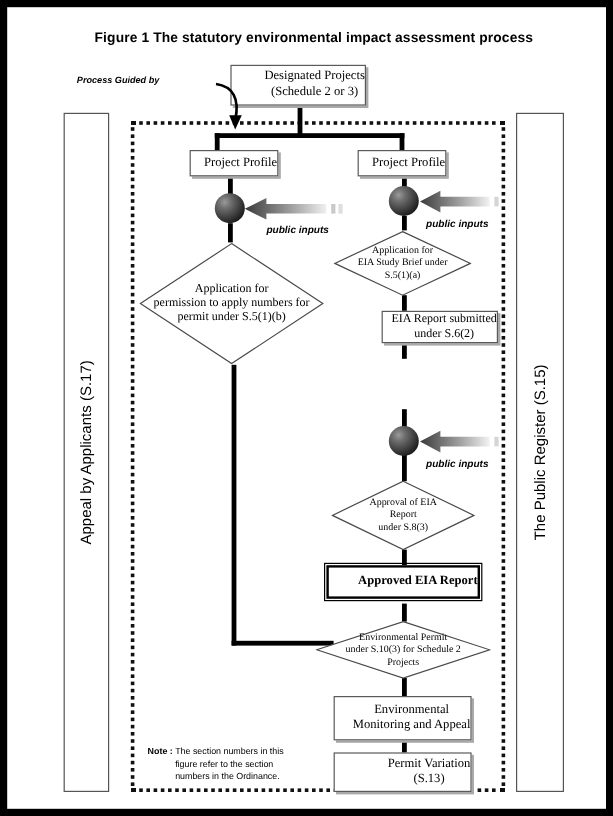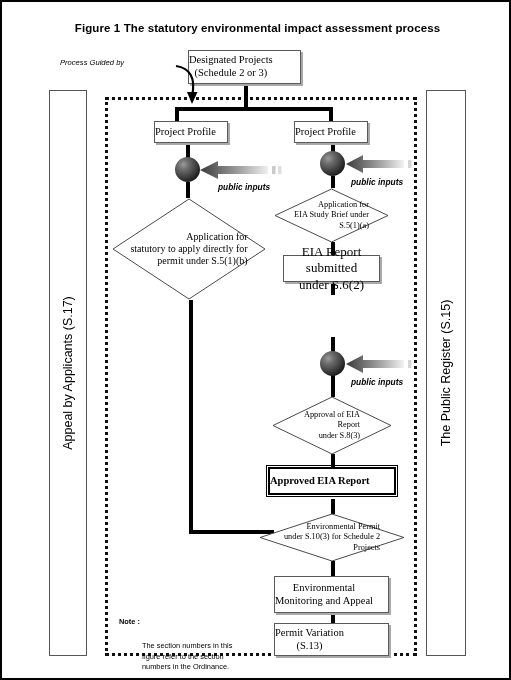--- a/index.html
+++ b/index.html
@@ -10,21 +10,21 @@
   body {
     font-family: "Liberation Serif", serif;
   }
   #page {
     position: relative;
     width: 511px;
     height: 680px;
     background: #ffffff;
     overflow: hidden;
     box-sizing: border-box;
-    border: 2px solid #000000;
+    border: 6px solid #000000;
   }
 
   
   .fig-title {
     position: absolute;
     left: 0;
     top: 20px;
     width: 511px;
     text-align: center;
     font-family: "Liberation Sans", sans-serif;
@@ -67,45 +67,45 @@
   }
 
   
   #guided-note {
     position: absolute;
     left: 58px;
     top: 55px;
     width: 130px;
     font-family: "Liberation Sans", sans-serif;
     font-style: italic;
-    font-weight: normal;
+    font-weight: bold;
     font-size: 7.6px;
     line-height: 1.45;
     color: #000;
   }
 
   
   .node {
     position: absolute;
     box-sizing: border-box;
     background: #ffffff;
     display: flex;
     align-items: center;
-    justify-content: flex-start;
+    justify-content: flex-end;
     text-align: center;
     color: #000;
     z-index: 5;
   }
   .box {
     border: 1px solid #5a5a5a;
     box-shadow: 2px 2px 0 0 #a9a9a9;
     font-size: 10.5px;
     line-height: 1.22;
   }
-  .box.small { font-size: 13px; line-height: 1.25; }
+  .box.small { font-size: 10px; line-height: 1.25; margin-left: 31px; }
   .box.strong {
     border: 2px solid #000;
     outline: 1px solid #000;
     outline-offset: 1px;
     box-shadow: none;
     font-weight: bold;
     font-size: 10.5px;
   }
 
   
@@ -114,21 +114,21 @@
     z-index: 5;
   }
   .diamond svg { display: block; }
   .diamond .dlabel {
     position: absolute;
     left: 0; top: 0;
     width: 100%; height: 100%;
     display: flex;
     align-items: center;
     justify-content: center;
-    text-align: right;
+    text-align: center;
     font-size: 10px;
     line-height: 1.22;
     color: #000;
     pointer-events: none;
   }
   .diamond.small .dlabel { font-size: 8.3px; line-height: 1.25; }
 
   
   .vline {
     position: absolute;
@@ -182,21 +182,20 @@
     line-height: 1.45;
     color: #000;
     z-index: 7;
   }
   #note .note-label { font-weight: bold; }
   #note .note-body {
     display: inline-block;
     vertical-align: top;
     width: 108px;
     margin-left: 2px;
-    margin-top: 24px;
   }
 </style>
 </head>
 <body>
 
 <div id="page">
 
   <div class="fig-title">Figure 1   The statutory environmental impact assessment process</div>
 
   <div class="side-panel" id="panel-left">
@@ -310,21 +309,21 @@
   </div>
   <div class="pi-label" style="left:349px; top:375px;">public inputs</div>
 
   <div class="diamond" style="left:110px; top:196px; width:154px; height:102px;">
     <svg width="154" height="102" viewBox="0 0 154 102">
       <polygon points="77,1 153,51 77,101 1,51" fill="#ffffff" stroke="#4a4a4a" stroke-width="1"></polygon>
     </svg>
     <div class="dlabel">
       <div>
         <div>Application for</div>
-        <div>statutory to apply directly for</div>
+        <div>permission to apply numbers for</div>
         <div>permit under S.5(1)(b)</div>
       </div>
     </div>
   </div>
 
   <div class="diamond small" style="left:272px; top:186px; width:115px; height:55px;">
     <svg width="115" height="55" viewBox="0 0 115 55">
       <polygon points="57.5,1 114,27.5 57.5,54 1,27.5" fill="#ffffff" stroke="#4a4a4a" stroke-width="1"></polygon>
     </svg>
     <div class="dlabel">

